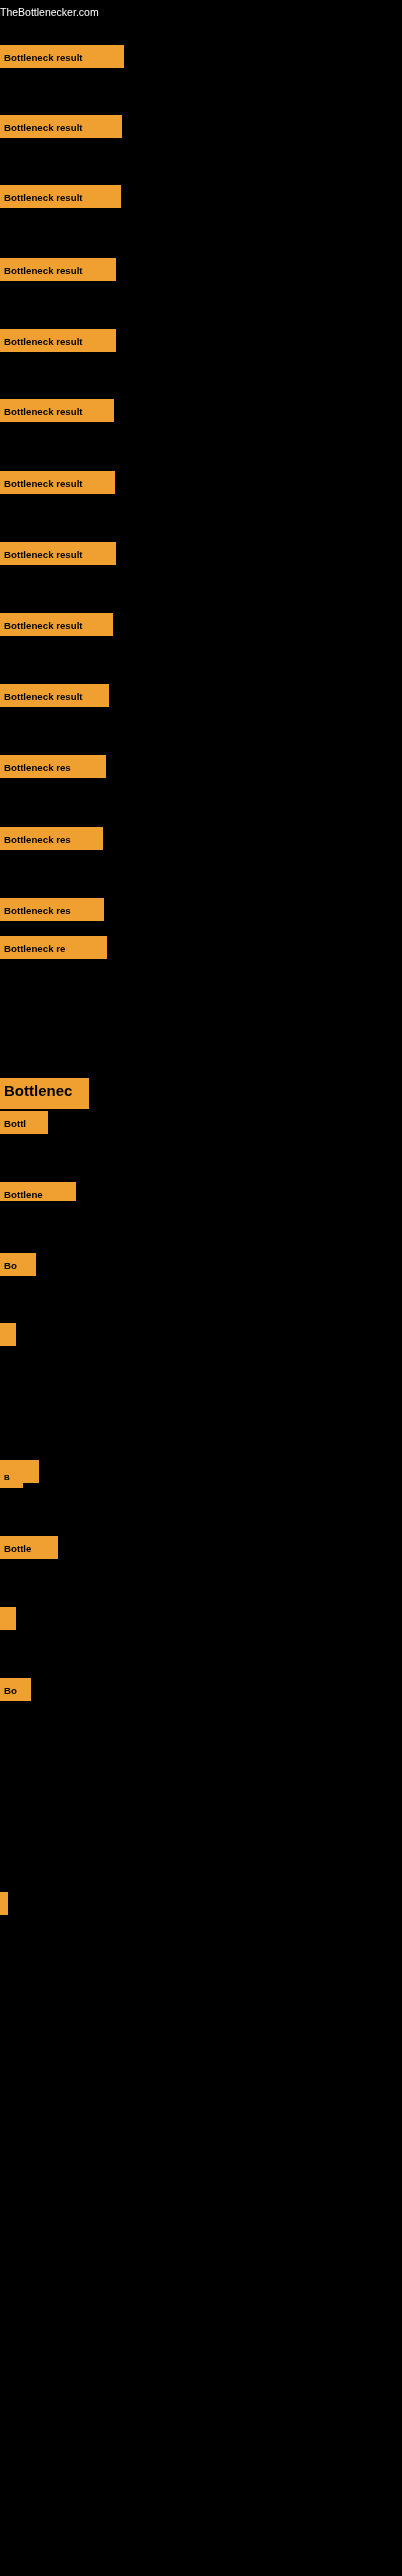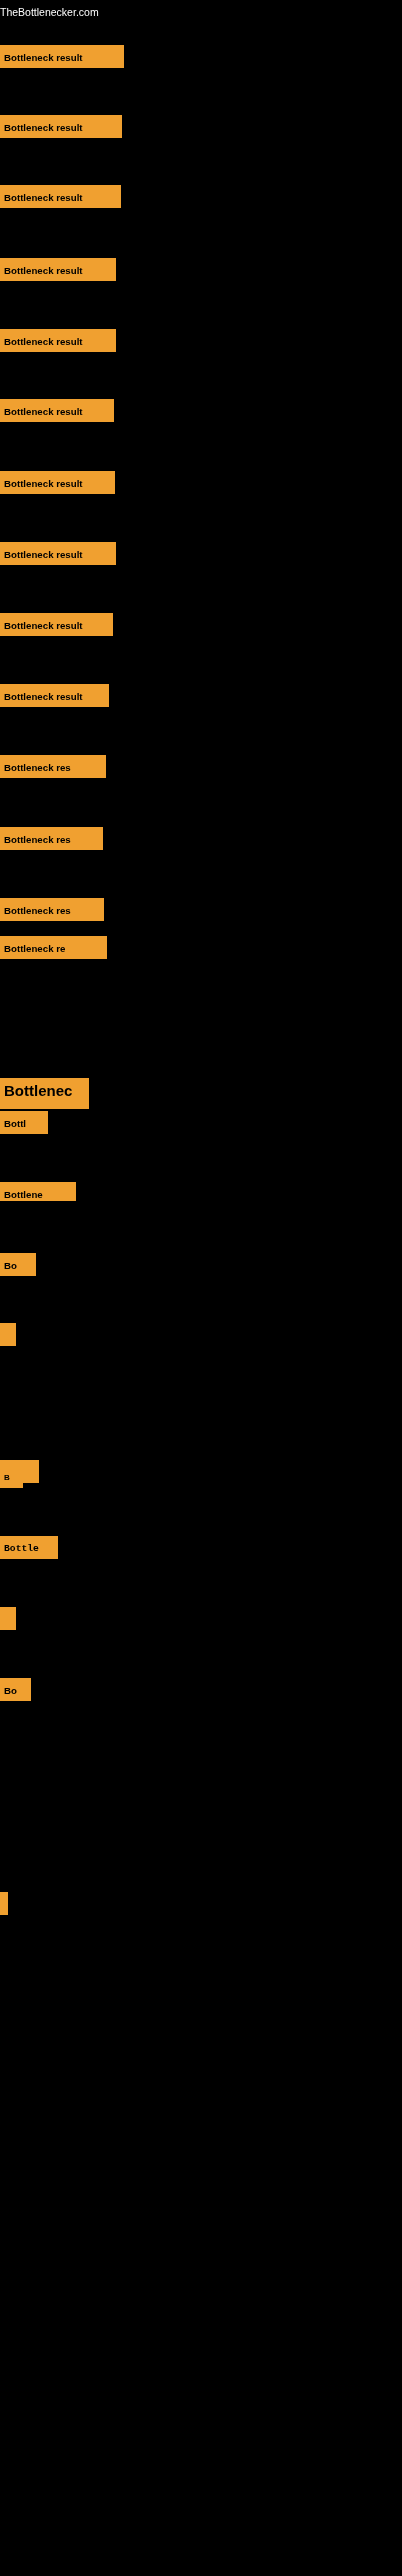--- a/index.html
+++ b/index.html
@@ -51,18 +51,18 @@
     <div class="bottleneck-badge" style="top: 827px; width: 103px; font-size: 9.7px; height: 22.5px; line-height: 22.5px;">Bottleneck res</div>
     <div class="bottleneck-badge" style="top: 898px; width: 104px; font-size: 9.7px; height: 22.5px; line-height: 22.5px;">Bottleneck res</div>
     <div class="bottleneck-badge" style="top: 936px; width: 107px; font-size: 9.7px; height: 22.5px; line-height: 22.5px;">Bottleneck re</div>
     <div class="bottleneck-badge" style="top: 1039px; width: 89px; font-size: 15px; height: 31px; line-height: 22.5px; margin-top: 39px;">Bottlenec</div>
     <div class="bottleneck-badge" style="top: 1111px; width: 48px; font-size: 9.7px; height: 22.5px; line-height: 22.5px;">Bottl</div>
     <div class="bottleneck-badge" style="top: 1182px; width: 76px; font-size: 9.7px; height: 19px; line-height: 22.5px;">Bottlene</div>
     <div class="bottleneck-badge" style="top: 1253px; width: 36px; font-size: 9.7px; height: 22.5px; line-height: 22.5px;">Bo</div>
     <div class="bottleneck-badge" style="top: 1323px; width: 16px; font-size: 8px; height: 22.5px; line-height: 22.5px;"></div>
     <div class="bottleneck-badge" style="top: 1460px; width: 39px; font-size: 9.7px; height: 22.5px; line-height: 22.5px;">Bot</div>
     <div class="bottleneck-badge" style="top: 1465px; width: 22.5px; font-size: 8px; height: 22.5px; line-height: 22.5px;">B</div>
-    <div class="bottleneck-badge" style="top: 1536px; width: 58px; font-size: 9.7px; height: 22.5px; line-height: 22.5px; font-family: Liberation Mono, monospace;">Bottle</div>
+    <div class="bottleneck-badge" style="top: 1536px; width: 58px; font-size: 9.7px; height: 22.5px; line-height: 22.5px;">Bottle</div>
     <div class="bottleneck-badge" style="top: 1607px; width: 16px; font-size: 8px; height: 22.5px; line-height: 22.5px;"></div>
     <div class="bottleneck-badge" style="top: 1678px; width: 31px; font-size: 9.7px; height: 22.5px; line-height: 22.5px;">Bo</div>
     <div class="bottleneck-badge" style="top: 1892px; width: 8px; font-size: 8px; height: 22.5px; line-height: 22.5px;"></div>
   </div>
 
 
 </body></html>

